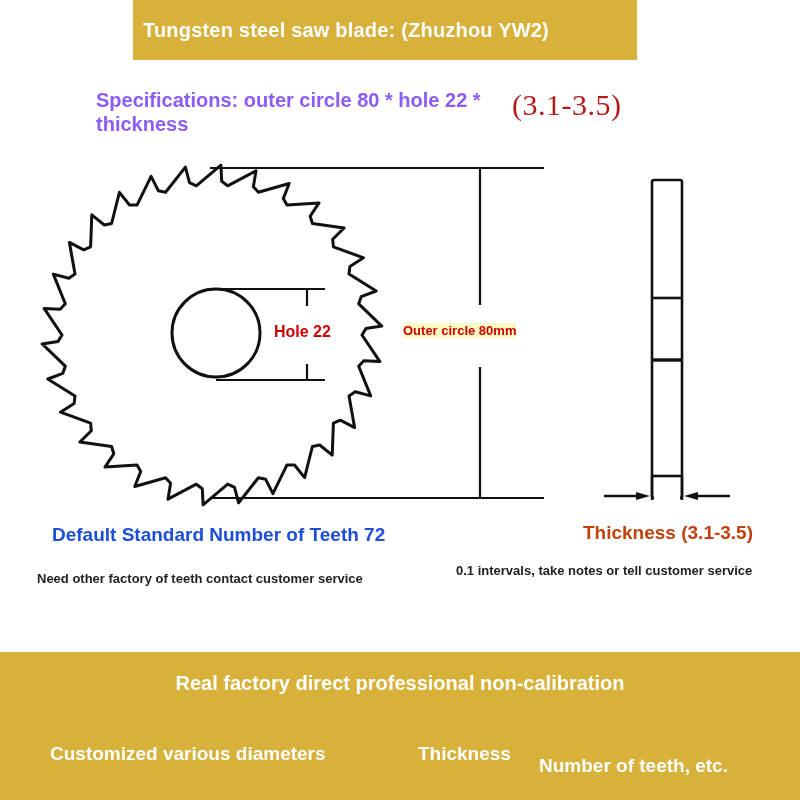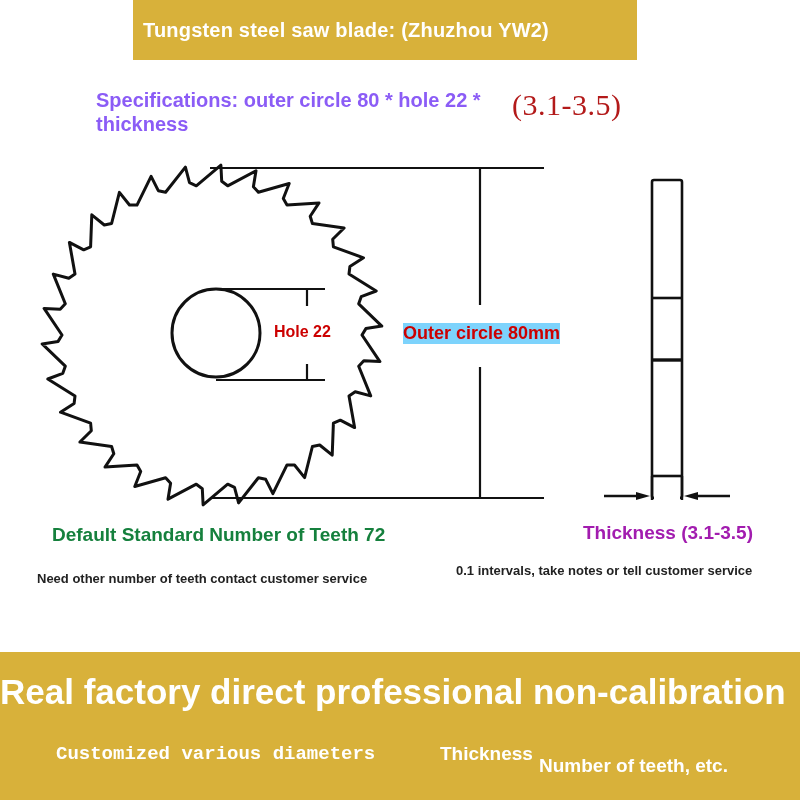--- a/index.html
+++ b/index.html
@@ -23,37 +23,37 @@
       color: #8b5cf6; font-weight: bold; font-size: 20px; line-height: 24px;
     }
     .spec-range {
       left: 512px; top: 88px;
       color: #b31a1a; font-size: 30px; font-family: "Liberation Serif", serif;
       letter-spacing: 0.5px;
       text-align: center;
     }
     .red-label { color: #cc0000; font-weight: bold; }
     .hole-label { left: 274px; top: 323px; font-size: 16px; }
-    .outer-label { left: 403px; top: 323px; font-size: 18px; background: #7dd3fc; }
-    .teeth-label { left: 52px; top: 524px; font-size: 19px; color: #15803d; font-weight: bold; }
-    .thick-label { left: 583px; top: 522px; font-size: 19px; color: #a21caf; font-weight: bold; }
+    .outer-label { left: 403px; top: 323px; font-size: 13px; background: #fef9c3; }
+    .teeth-label { left: 52px; top: 524px; font-size: 19px; color: #1d4ed8; font-weight: bold; }
+    .thick-label { left: 583px; top: 522px; font-size: 19px; color: #c2410c; font-weight: bold; }
     .note { font-size: 13px; font-weight: bold; color: #222; }
     .note-left { left: 37px; top: 571px; }
     .note-right { left: 441px; top: 563px; margin-left: 15px; }
     .bottom-banner {
       left: 0; top: 652px; width: 800px; height: 148px;
       background: #d8b13a;
     }
     .bottom-title {
-      left: 0; top: 672px; width: 800px; text-align: left;
-      color: #fff; font-weight: bold; font-size: 35px;
+      left: 0; top: 672px; width: 800px; text-align: center;
+      color: #fff; font-weight: bold; font-size: 20px;
     }
     .feat { color: #fff; font-weight: bold; font-size: 19px; }
-    .feat-1 { left: 56px; top: 743px; font-family: Liberation Mono, monospace; }
-    .feat-2 { left: 440px; top: 743px; }
+    .feat-1 { left: 50px; top: 743px; }
+    .feat-2 { left: 418px; top: 743px; }
     .feat-3 { left: 539px; top: 729px; line-height: 25px; width: 230px; margin-top: 24px; }
     svg { position: absolute; left: 0; top: 0; }
   </style>
 </head>
 <body>
 
 <div class="abs top-banner">
   <span class="title">Tungsten steel saw blade: (Zhuzhou YW2)</span>
 </div>
 
@@ -93,20 +93,20 @@
   </g>
   <polygon points="636,492 650,496 636,500" fill="#111"></polygon>
   <polygon points="698,492 684,496 698,500" fill="#111"></polygon>
 </svg>
 
 <div class="abs red-label hole-label">Hole 22</div>
 <div class="abs red-label outer-label">Outer circle 80mm</div>
 
 <div class="abs teeth-label">Default Standard Number of Teeth 72</div>
 <div class="abs thick-label">Thickness (3.1-3.5)</div>
-<div class="abs note note-left">Need other number of teeth contact customer service</div>
+<div class="abs note note-left">Need other factory of teeth contact customer service</div>
 <div class="abs note note-right">0.1 intervals, take notes or tell customer service</div>
 
 <div class="abs bottom-banner"></div>
 <div class="abs bottom-title">Real factory direct professional non-calibration</div>
 <div class="abs feat feat-1">Customized various diameters</div>
 <div class="abs feat feat-2">Thickness</div>
 <div class="abs feat feat-3">Number of teeth, etc.</div>
 
 </body></html>

